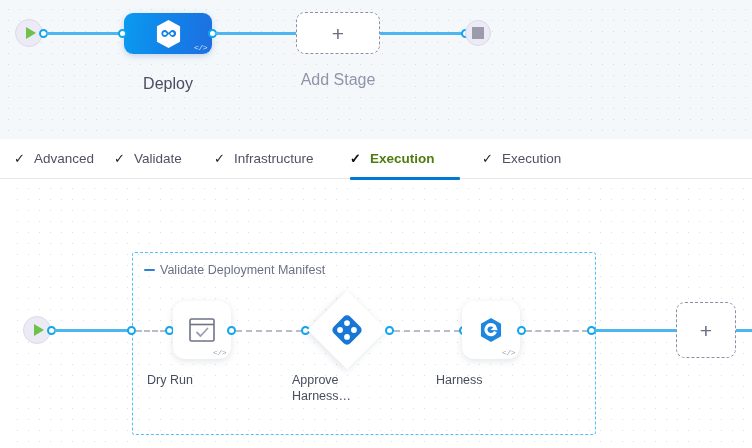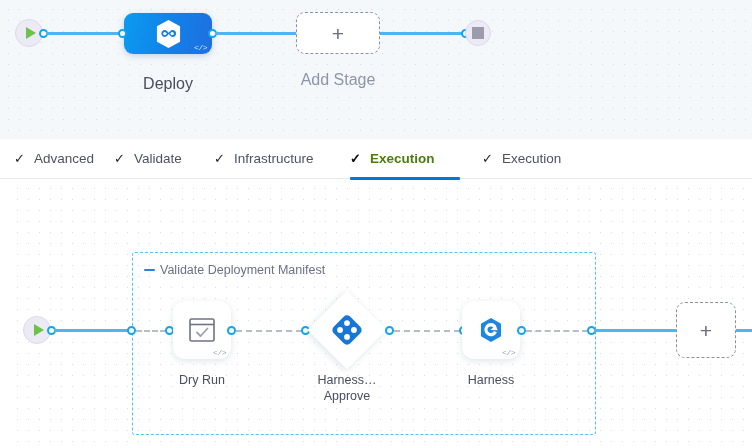--- a/index.html
+++ b/index.html
@@ -137,21 +137,21 @@
     position:absolute; width:56px; height:56px;
     background:#ffffff; transform:rotate(45deg);
     box-shadow:0 2px 7px rgba(120,130,150,.22);
   }
   .diamond-wrap{ position:absolute; width:56px; height:56px; }
   .diamond-icon{
     position:absolute; left:50%; top:50%; transform:translate(-50%,-50%);
     width:30px; height:30px;
   }
   .step-label{
-    position:absolute; text-align:center; width:110px;
+    position:absolute; width:110px;
     font-size:12.5px; color:#4a4d60; line-height:16px;
   }
 </style>
 </head>
 <body>
 
 <div class="stage-canvas">
 
   <div class="term-circle" style="left:15px; top:19px; width:28px; height:28px;">
     <div class="play-tri"></div>
@@ -274,21 +274,21 @@
 
   <div class="add-node" style="left:668px; top:122px; width:60px; height:56px;">
     <span class="add-plus">+</span>
   </div>
 
   <div class="line-solid" style="left:728px; top:149px; width:24px;"></div>
 
   <div class="step-label" style="left:139px; top:192px;">Dry Run</div>
 
   <div class="step-label" style="left:284px; top:192px;">
+    <div>Approve</div>
     <div>Harness…</div>
-    <div>Approve</div>
   </div>
 
   <div class="step-label" style="left:428px; top:192px;">
     <div>Harness</div>
   </div>
 
 </div>
 
 </body></html>

